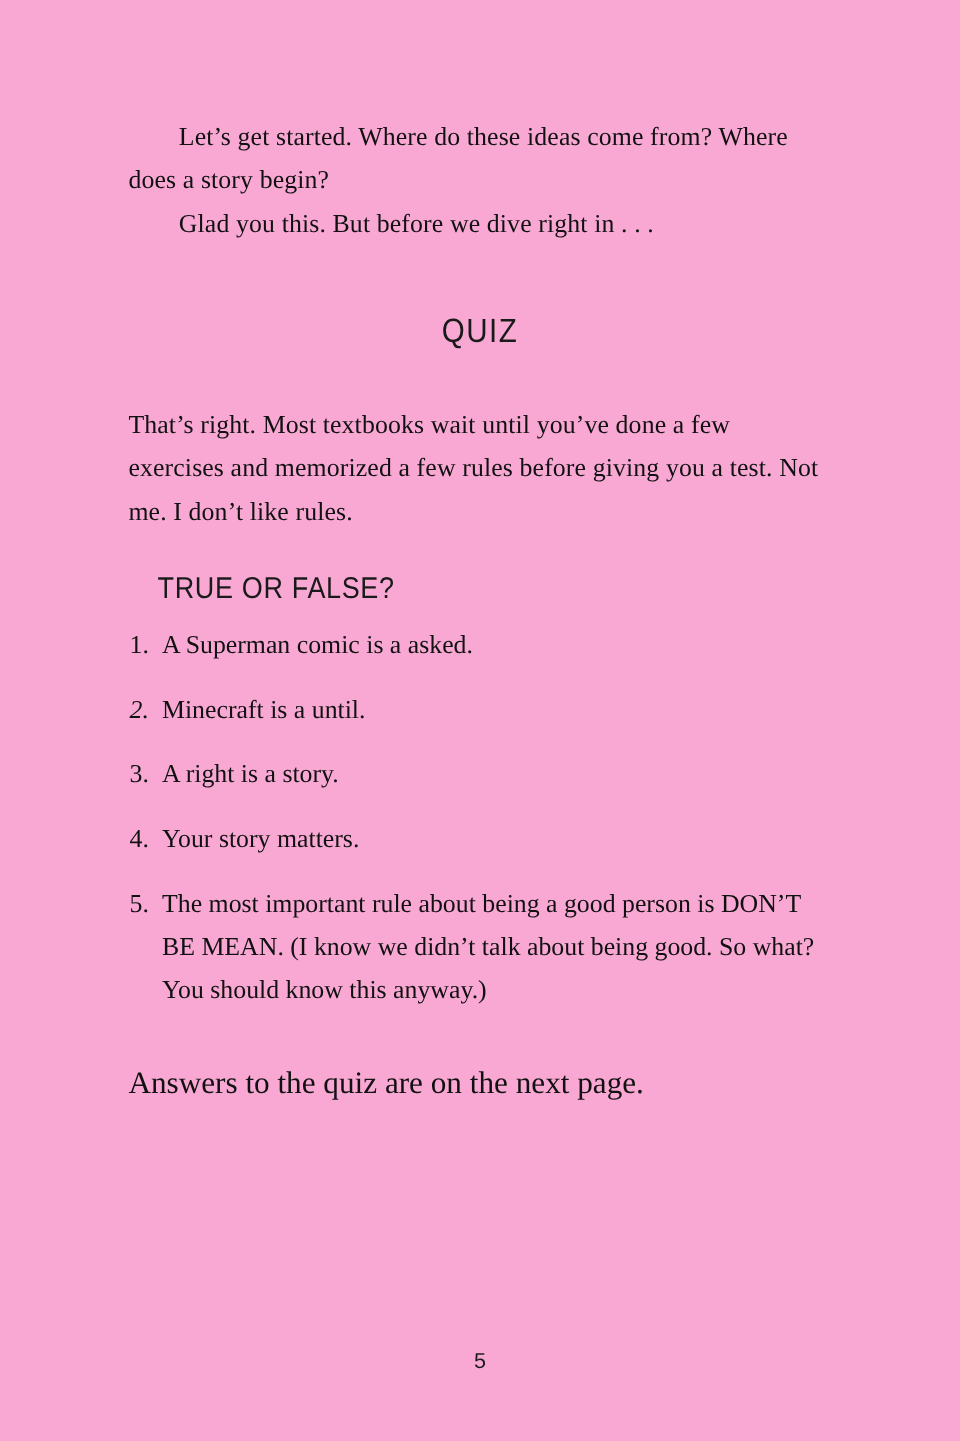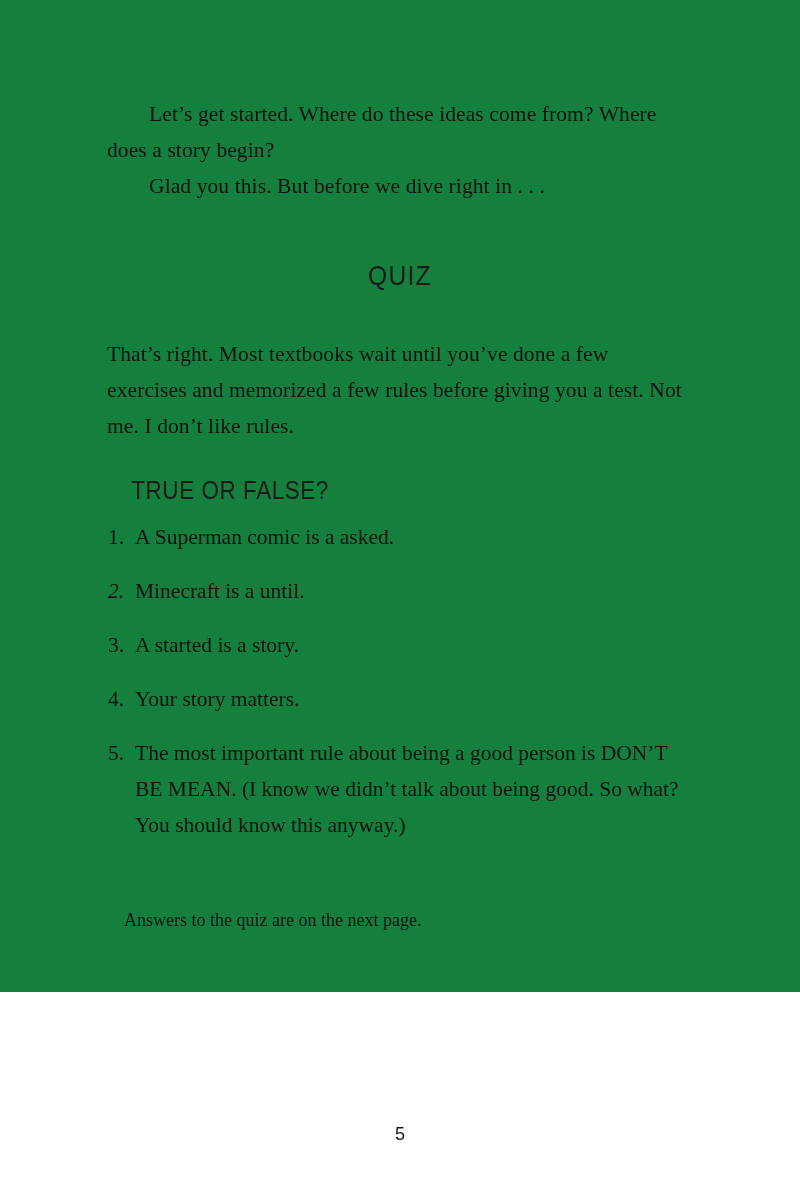--- a/index.html
+++ b/index.html
@@ -14,22 +14,22 @@
     position: relative;
     font-family: "Liberation Serif", "DejaVu Serif", serif;
     color: #111111;
     overflow: hidden;
   }
 
   .page {
     position: absolute;
     left: 0; top: 0;
     width: 800px;
-    height: 992px;
-    background: #15803d;
+    height: 1201px;
+    background: #f9a8d4;
   }
 
   
   .content {
     position: absolute;
     left: 107px;
     top: 96px;
     width: 586px;
   }
 
@@ -106,22 +106,22 @@
     line-height: 36px;
   }
 
   li.italic-item .li-num,
   li.italic-item { font-style: normal; }
   li.italic-item .li-num { font-style: italic; }
 
   .em { }
 
   .answers-line {
-    margin: 17px;
-    font-size: 18px;
+    margin: 0;
+    font-size: 26px;
     line-height: 36px;
     color: #111111;
   }
 
   .folio {
     position: absolute;
     left: 0;
     top: 1124px;
     width: 800px;
     text-align: center;
@@ -152,21 +152,21 @@
 
     <div class="spacer-tf-top"></div>
 
     <h2 class="tf-heading">TRUE OR FALSE?</h2>
 
     <div class="spacer-tf-bot"></div>
 
     <ol class="quiz-list" id="quiz-list">
         <li><span class="li-num">1.</span><span>A Superman comic is a asked.</span></li>
         <li class="italic-item"><span class="li-num">2.</span><span><span class="em">Minecraft</span><span> is a until.</span></span></li>
-        <li><span class="li-num">3.</span><span>A started is a story.</span></li>
+        <li><span class="li-num">3.</span><span>A right is a story.</span></li>
         <li><span class="li-num">4.</span><span>Your story matters.</span></li>
         <li><span class="li-num">5.</span><span>The most important rule about being a good person is DON’T BE MEAN. (I know we didn’t talk about being good. So what? You should know this anyway.)</span></li>
       </ol>
 
     <div class="spacer-list-bot"></div>
 
     <p class="answers-line">Answers to the quiz are on the next page.</p>
 
   </div>
 

